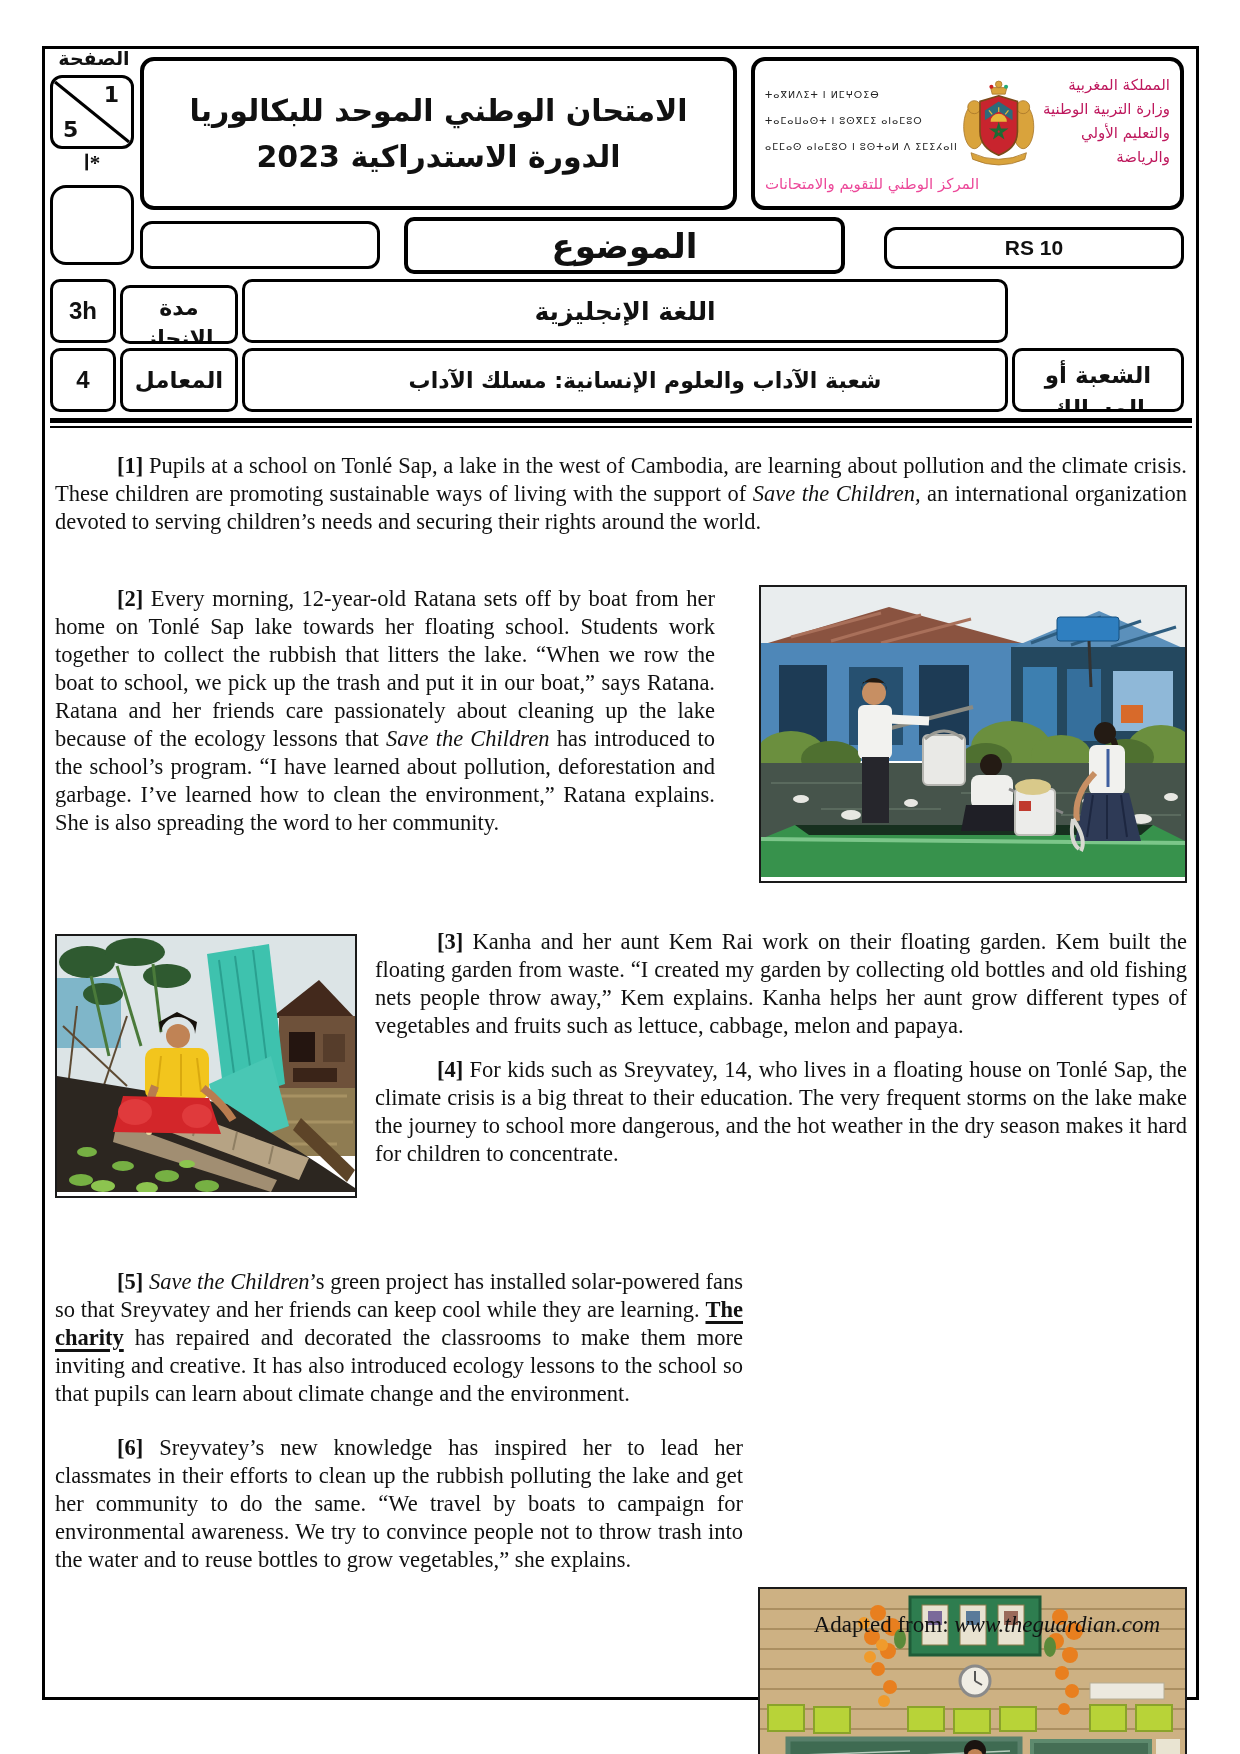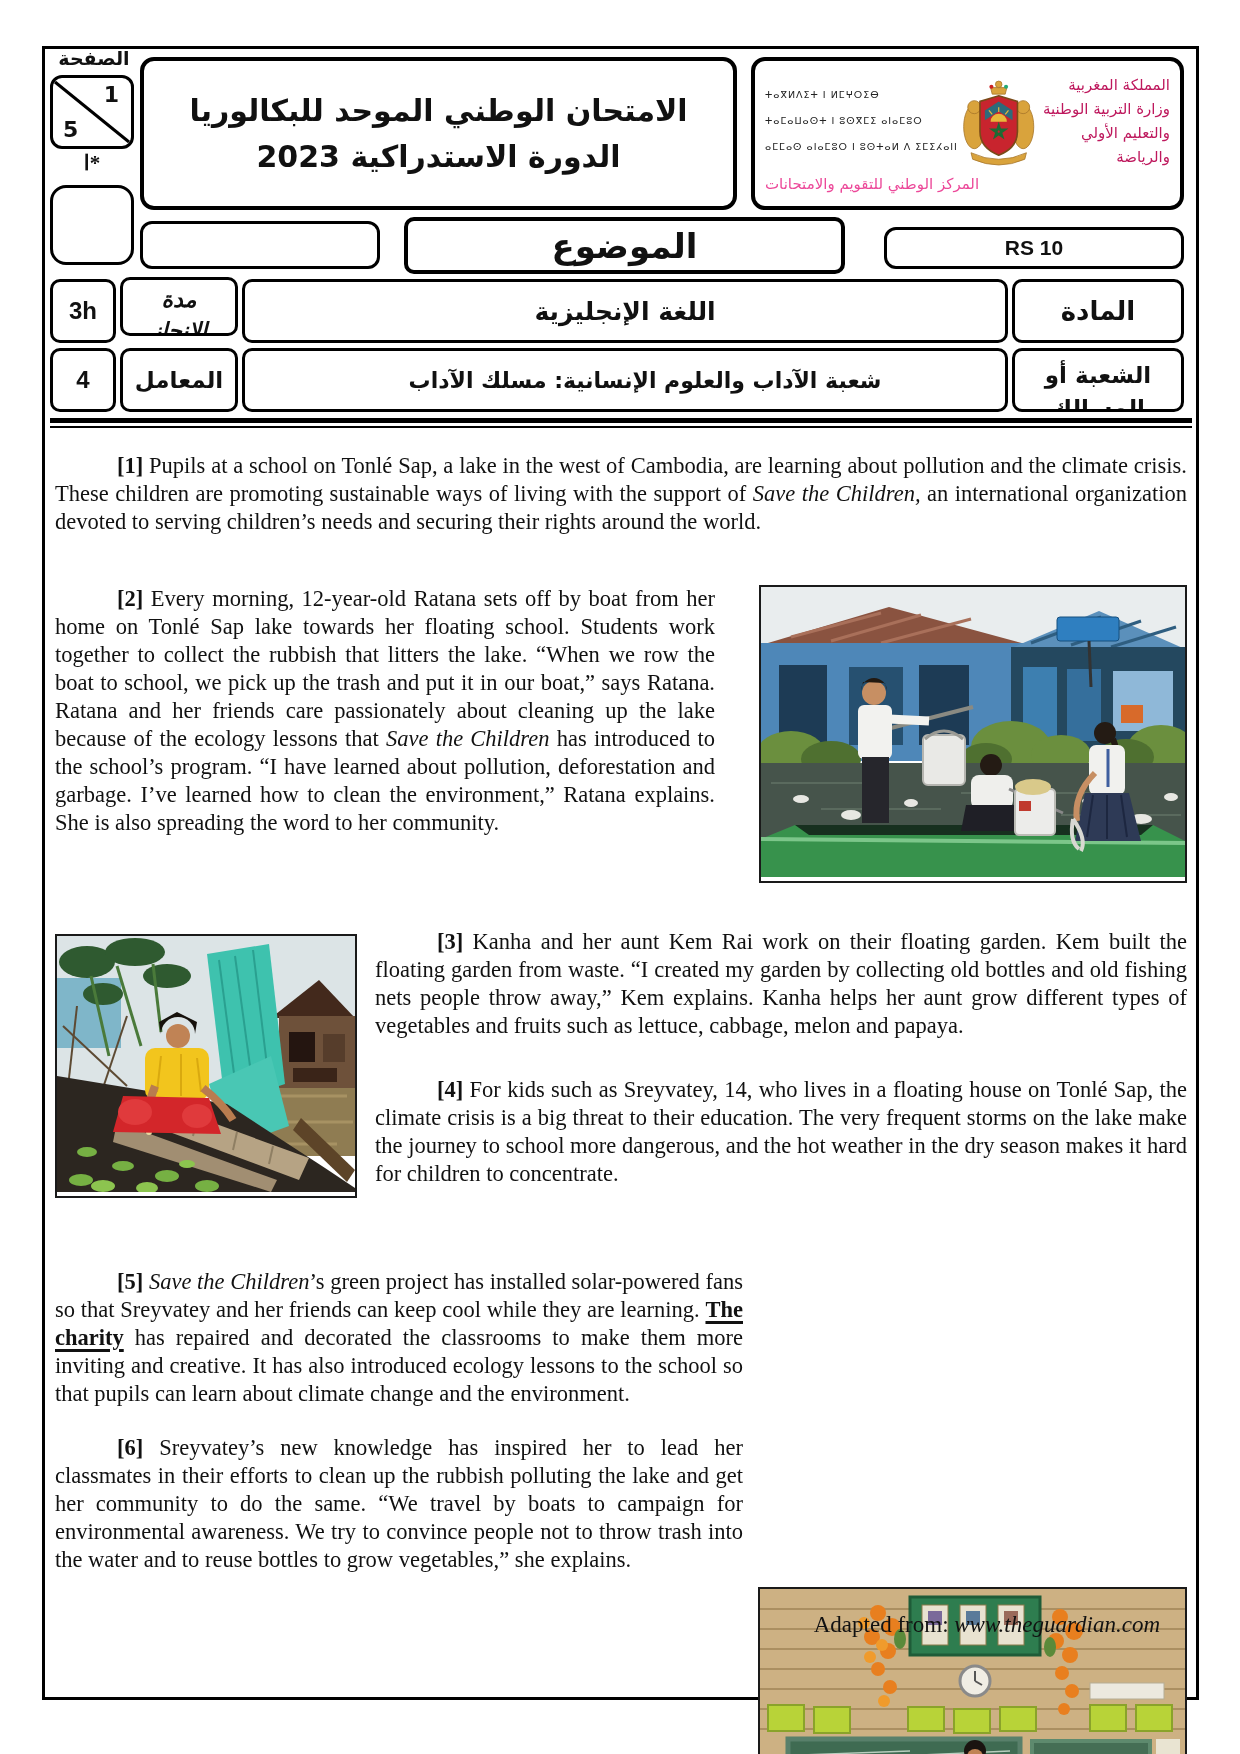--- a/index.html
+++ b/index.html
@@ -106,26 +106,25 @@
       </div>
     </div>
     <div class="min-bottom ar">المركز الوطني للتقويم والامتحانات</div>
   </div>
 
   <div class="rbox blank-wide"></div>
   <div class="rbox subject-banner center ar">الموضوع</div>
   <div class="rbox rs-box center">RS 10</div>
 
   <div class="cell center" style="left:50px;top:279px;width:66px;height:64px;font-weight:bold;font-size:24px;font-family:'Liberation Sans',sans-serif;">3h</div>
-  <div class="cell lab" style="left:120px;top:277px;width:118px;height:59px;font-size:22px;line-height:31px;padding-top:4px;font-style:italic;">
+  <div class="cell lab" style="left:120px;top:285px;width:118px;height:59px;font-size:22px;line-height:31px;padding-top:4px;">
     <div>مدة</div>
     <div>الإنجاز</div>
   </div>
   <div class="cell center lab" style="left:242px;top:279px;width:766px;height:64px;font-size:25px;">اللغة الإنجليزية</div>
-  <div class="cell center lab" style="left:1012px;top:279px;width:172px;height:64px;font-size:26px;">المادة</div>
 
   <div class="cell center" style="left:50px;top:348px;width:66px;height:64px;font-weight:bold;font-size:24px;font-family:'Liberation Sans',sans-serif;">4</div>
   <div class="cell center lab" style="left:120px;top:348px;width:118px;height:64px;font-size:23px;">المعامل</div>
   <div class="cell center lab" style="left:242px;top:348px;width:766px;height:64px;font-size:22px;padding-left:40px;">شعبة الآداب والعلوم الإنسانية: مسلك الآداب</div>
   <div class="cell lab" style="left:1012px;top:348px;width:172px;height:64px;font-size:23px;line-height:33px;padding-top:8px;">
     <div>الشعبة أو</div>
     <div>المسالك</div>
   </div>
 
   <div class="rule"></div>
@@ -299,21 +298,21 @@
         <circle cx="92" cy="196" r="3" fill="#e8d9a0"></circle>
         <polygon points="66,160 152,162 164,198 56,196" fill="#d3262a"></polygon>
         <ellipse cx="78" cy="176" rx="17" ry="13" fill="#e03a3c"></ellipse>
         <ellipse cx="140" cy="180" rx="15" ry="12" fill="#e03a3c"></ellipse>
       </svg>
     </div>
     <div style="flex:1;margin-left:18px;">
       <div class="bodytext indent">
         <span class="num">[3]</span><span>  Kanha and her aunt Kem Rai work on their floating garden. Kem built the floating garden from waste. “I created my garden by collecting old bottles and old fishing nets people throw away,” Kem explains. Kanha helps her aunt grow different types of vegetables and fruits such as lettuce, cabbage, melon and papaya.</span>
       </div>
-      <div class="bodytext indent" style="margin-top:36px;">
+      <div class="bodytext indent" style="margin-top:16px;">
         <span class="num">[4]</span><span>  For kids such as Sreyvatey, 14, who lives in a floating house on Tonlé Sap, the climate crisis is a big threat to their education. The very frequent storms on the lake make the journey to school more dangerous, and the hot weather in the dry season makes it hard for children to concentrate.</span>
       </div>
     </div>
   </div>
 
   <div class="abs row" style="left:55px;top:1268px;width:1132px;flex-direction:column;">
     <div style="width:688px;">
       <div class="bodytext indent">
         <span class="num">[5]</span><span>  </span><i>Save the Children</i><span>’s green project has installed solar-powered fans so that Sreyvatey and her friends can keep cool while they are learning. </span><span class="emph2">The charity</span><span> has repaired and decorated the classrooms to make them more inviting and creative. It has also introduced ecology lessons to the school so that pupils can learn about climate change and the environment.</span>
       </div>

